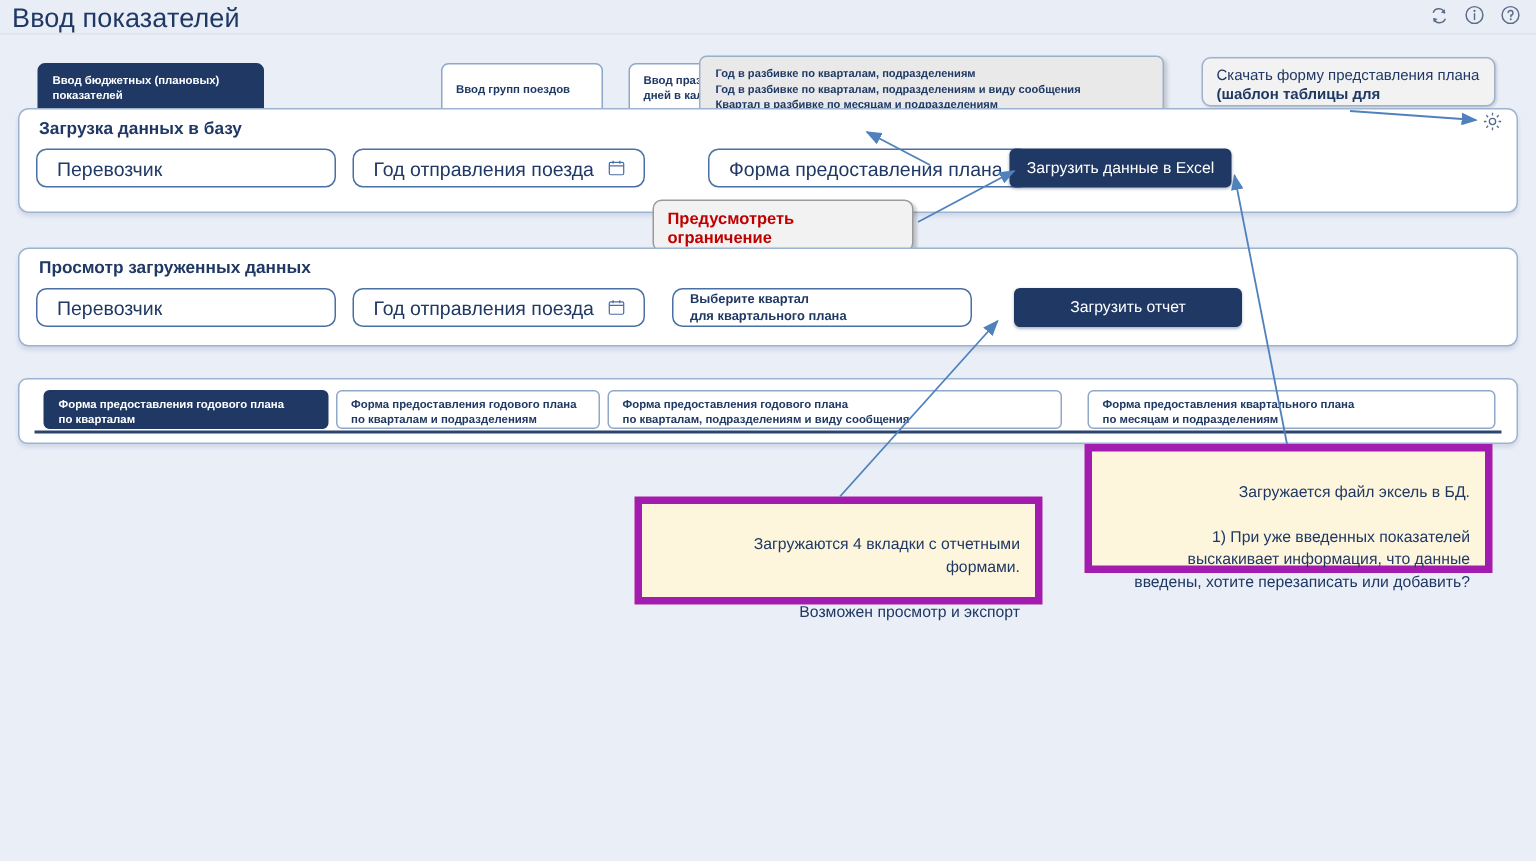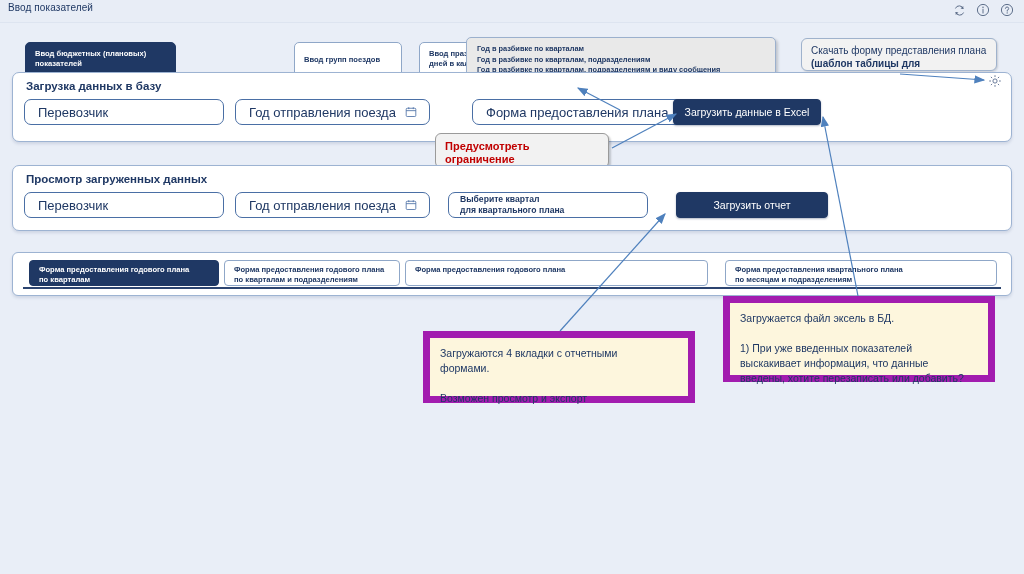--- a/index.html
+++ b/index.html
@@ -12,21 +12,21 @@
     position:relative;
   }
   
   #header{
     position:absolute;left:0;top:0;width:1024px;height:22px;
     background:#e8edf6;
     border-bottom:1px solid #dde4f0;
   }
   #page-title{
     position:absolute;left:8px;top:2px;
-    font-size:10px;font-weight:400;color:#1f3864;letter-spacing:.1px;
+    font-size:18px;font-weight:400;color:#1f3864;letter-spacing:.1px;
   }
   #header-icons{
     position:absolute;right:10px;top:3px;display:flex;gap:10px;align-items:center;
   }
   #header-icons svg{display:block;}
   
   .tabrow{position:absolute;}
   .tab{
     box-sizing:border-box;
     border:1px solid #8fa7c8;
@@ -88,24 +88,25 @@
     box-shadow:0 2px 3px rgba(70,90,130,.16);
   }
   #bottom-panel:after{
     content:"";position:absolute;left:10px;right:10px;bottom:6px;height:2px;
     background:#2c4470;
   }
   
   .callout{
     position:absolute;box-sizing:border-box;
     background:#fdf6dd;
-    border:7px solid #a21caf;
+    border:5px solid #a21caf;
     font-size:10.5px;line-height:15px;color:#1f3864;
-    padding:8px 10px;
+    padding:20px 10px;
     white-space:pre-line;
+    text-align:right;
   }
   .callout-red{
     position:absolute;box-sizing:border-box;
     background:#f2f2f2;
     border:1px solid #9a9a9a;
     border-radius:6px;
     font-size:11px;font-weight:bold;line-height:13px;color:#c00000;
     padding:6px 9px;
     white-space:pre-line;
     box-shadow:2px 2px 2px rgba(0,0,0,.18);
@@ -178,21 +179,20 @@
     <div>дней в календаре</div>
   </div>
 </div>
 
 <div class="ghost" style="left:801px;top:38px;width:196px;height:33px;">
   <div class="l1">Скачать форму представления плана</div>
   <div class="l2">(шаблон таблицы для пользователя)</div>
 </div>
 
 <div class="dropdown" style="left:466px;top:37px;width:310px;height:47px;">
-  <div class="opt">Год в разбивке по кварталам</div>
   <div class="opt">Год в разбивке по кварталам, подразделениям</div>
   <div class="opt">Год в разбивке по кварталам, подразделениям и виду сообщения</div>
   <div class="opt">Квартал в разбивке по месяцам и подразделениям</div>
 </div>
 
 <div class="panel" style="left:12px;top:72px;width:1000px;height:70px;">
 </div>
 <div class="panel-title" style="left:26px;top:80px;">Загрузка данных в базу</div>
 
 <div class="field" style="left:24px;top:99px;width:200px;height:26px;">
@@ -264,20 +264,21 @@
   <div class="tab active" style="left:16px;top:7px;width:190px;height:26px;border-radius:4px;padding-top:4px;">
     <div>Форма предоставления годового плана</div>
     <div>по кварталам</div>
   </div>
   <div class="tab" style="left:211px;top:7px;width:176px;height:26px;border-radius:4px;padding-top:4px;">
     <div>Форма предоставления годового плана</div>
     <div>по кварталам и подразделениям</div>
   </div>
   <div class="tab" style="left:392px;top:7px;width:303px;height:26px;border-radius:4px;padding-top:4px;">
     <div>Форма предоставления годового плана</div>
+    <div>по кварталам, подразделениям и виду сообщения</div>
   </div>
   <div class="tab" style="left:712px;top:7px;width:272px;height:26px;border-radius:4px;padding-top:4px;">
     <div>Форма предоставления квартального плана</div>
     <div>по месяцам и подразделениям</div>
   </div>
 </div>
 
 <div class="callout" style="left:423px;top:331px;width:272px;height:72px;">Загружаются 4 вкладки с отчетными
 формами.
 

